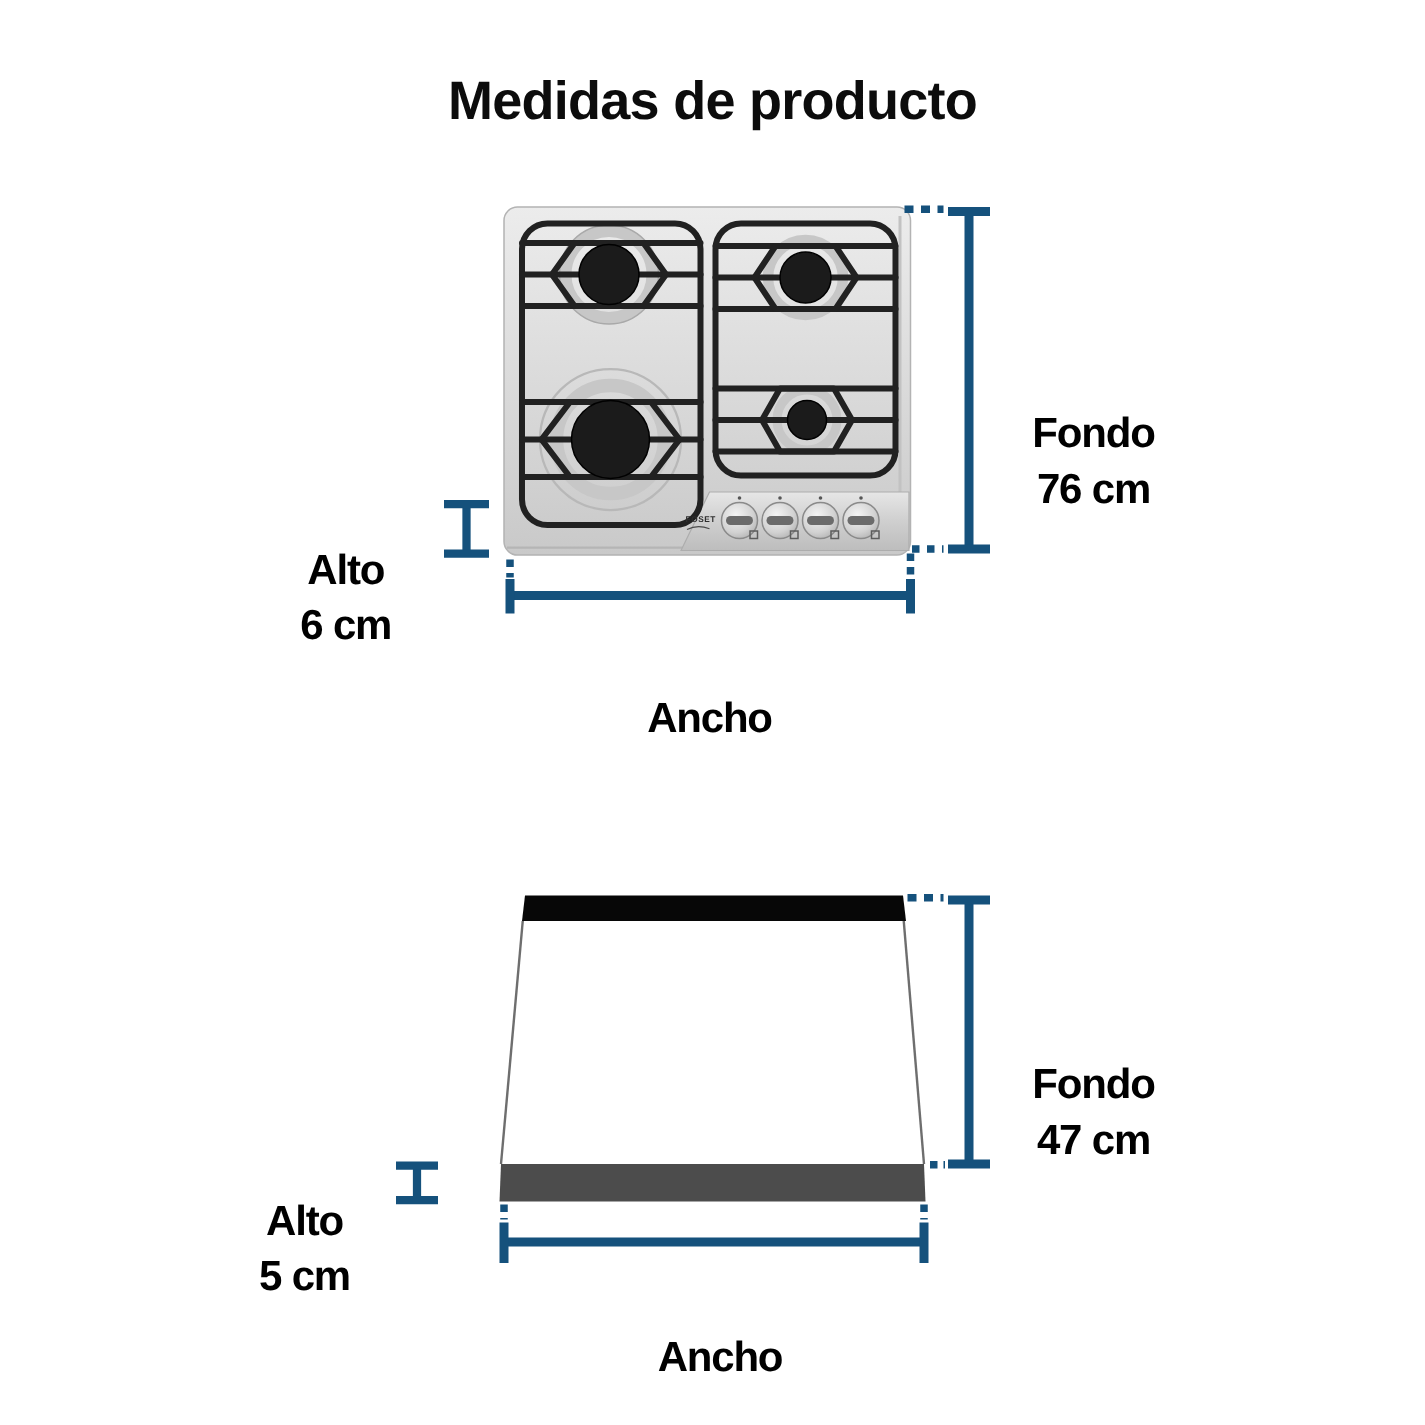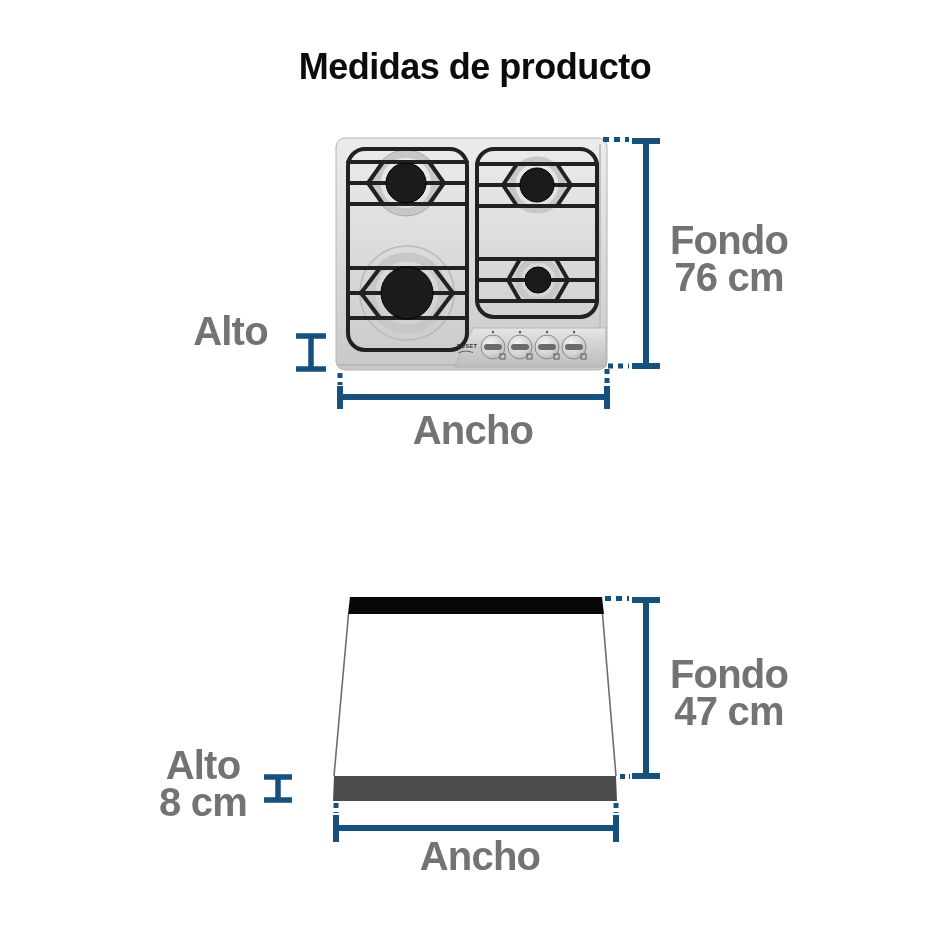--- a/index.html
+++ b/index.html
@@ -7,21 +7,21 @@
     position:relative;width:876px;height:950px;background:#ffffff;overflow:hidden;
     font-family:"Liberation Sans","DejaVu Sans",sans-serif;
     -webkit-font-smoothing:antialiased;
   }
   .section-title{
     position:absolute;left:0;width:950px;text-align:center;
     font-size:36px;font-weight:700;color:#0c0c0c;letter-spacing:-0.5px;
   }
   .dim-label{
     position:absolute;text-align:center;
-    font-size:40px;font-weight:700;color:#737373;letter-spacing:-0.8px;line-height:37px;
+    font-size:28px;font-weight:700;color:#000000;letter-spacing:-0.8px;line-height:37px;margin-top:48px;
   }
   .abs{position:absolute;}
   svg{display:block;}
   #dim-overlay{position:absolute;left:0;top:0;z-index:5;pointer-events:none;}
   .label-layer{z-index:6;}
 </style>
 </head>
 <body>
 
 <div id="stage">
@@ -185,33 +185,34 @@
     </g>
   </svg>
 
   <div class="dim-label label-layer" style="left:655px;top:222px;width:148px;">
     <div>Fondo</div>
     <div>76 cm</div>
   </div>
 
   <div class="dim-label label-layer" style="left:163px;top:313px;width:135px;">
     <div>Alto</div>
+    <div>6 cm</div>
   </div>
 
   <div class="dim-label label-layer" style="left:373px;top:412px;width:200px;">
     <div>Ancho</div>
   </div>
 
   <div class="dim-label label-layer" style="left:655px;top:656px;width:148px;">
     <div>Fondo</div>
     <div>47 cm</div>
   </div>
 
   <div class="dim-label label-layer" style="left:138px;top:747px;width:130px;">
     <div>Alto</div>
-    <div>8 cm</div>
+    <div>5 cm</div>
   </div>
 
   <div class="dim-label label-layer" style="left:380px;top:838px;width:200px;">
     <div>Ancho</div>
   </div>
 
 </div>
 
 </body></html>

